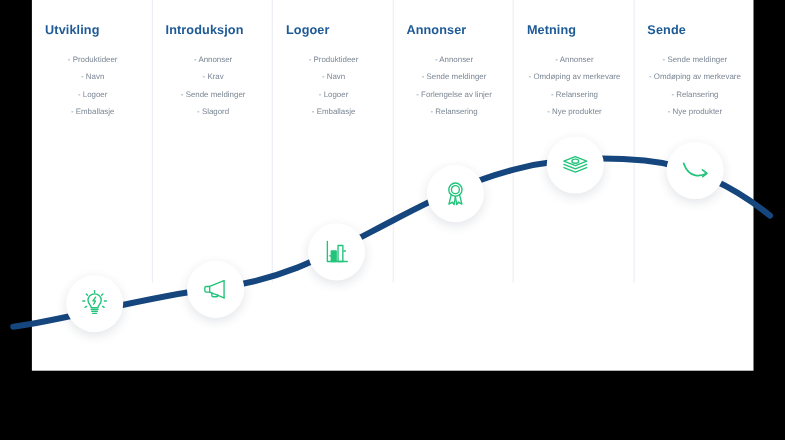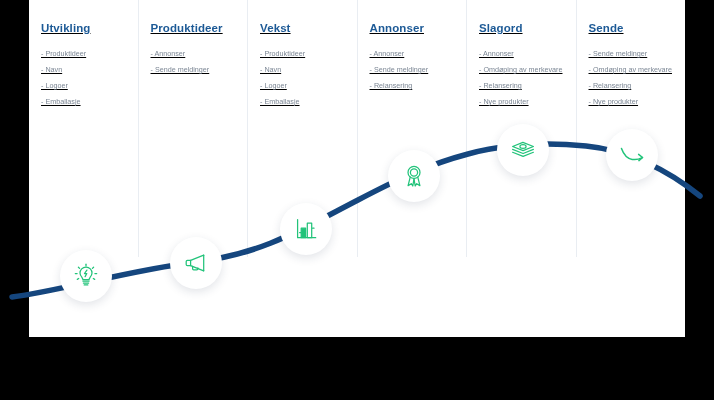--- a/index.html
+++ b/index.html
@@ -33,21 +33,20 @@
 
   
   #columns {
     position: absolute;
     left: 29px;
     top: 0px;
     width: 656px;
     height: 257px;
     display: flex;
     z-index: 3;
-    text-decoration: underline;
   }
   .col {
     flex: 1 1 0;
     position: relative;
     padding: 22px 10px 0 10px;
     box-sizing: border-box;
     border-right: 1px solid #e9edf2;
   }
   .col:last-child { border-right: none; }
 
@@ -56,20 +55,21 @@
     font-size: 11.5px;
     font-weight: bold;
     letter-spacing: 0.1px;
     margin: 0 0 12px 2px;
     white-space: nowrap;
   }
   .col-list {
     list-style: none;
     margin: 0;
     padding: 0;
+    text-align: center;
   }
   .col-list li {
     color: #7b8694;
     font-size: 7.2px;
     line-height: 16px;
     white-space: nowrap;
     margin-left: 2px;
   }
 
   
@@ -193,48 +193,51 @@
       <div class="col-title">Utvikling</div>
       <ul class="col-list">
         <li>- Produktideer</li>
         <li>- Navn</li>
         <li>- Logoer</li>
         <li>- Emballasje</li>
       </ul>
     </div>
 
     <div class="col">
-      <div class="col-title">Produktideer</div>
+      <div class="col-title">Introduksjon</div>
       <ul class="col-list">
         <li>- Annonser</li>
+        <li>- Krav</li>
         <li>- Sende meldinger</li>
-      </ul>
-    </div>
-
-    <div class="col">
-      <div class="col-title">Vekst</div>
+        <li>- Slagord</li>
+      </ul>
+    </div>
+
+    <div class="col">
+      <div class="col-title">Logoer</div>
       <ul class="col-list">
         <li>- Produktideer</li>
         <li>- Navn</li>
         <li>- Logoer</li>
         <li>- Emballasje</li>
       </ul>
     </div>
 
     <div class="col">
       <div class="col-title">Annonser</div>
       <ul class="col-list">
         <li>- Annonser</li>
         <li>- Sende meldinger</li>
+        <li>- Forlengelse av linjer</li>
         <li>- Relansering</li>
       </ul>
     </div>
 
     <div class="col">
-      <div class="col-title">Slagord</div>
+      <div class="col-title">Metning</div>
       <ul class="col-list">
         <li>- Annonser</li>
         <li>- Omdøping av merkevare</li>
         <li>- Relansering</li>
         <li>- Nye produkter</li>
       </ul>
     </div>
 
     <div class="col">
       <div class="col-title">Sende</div>

